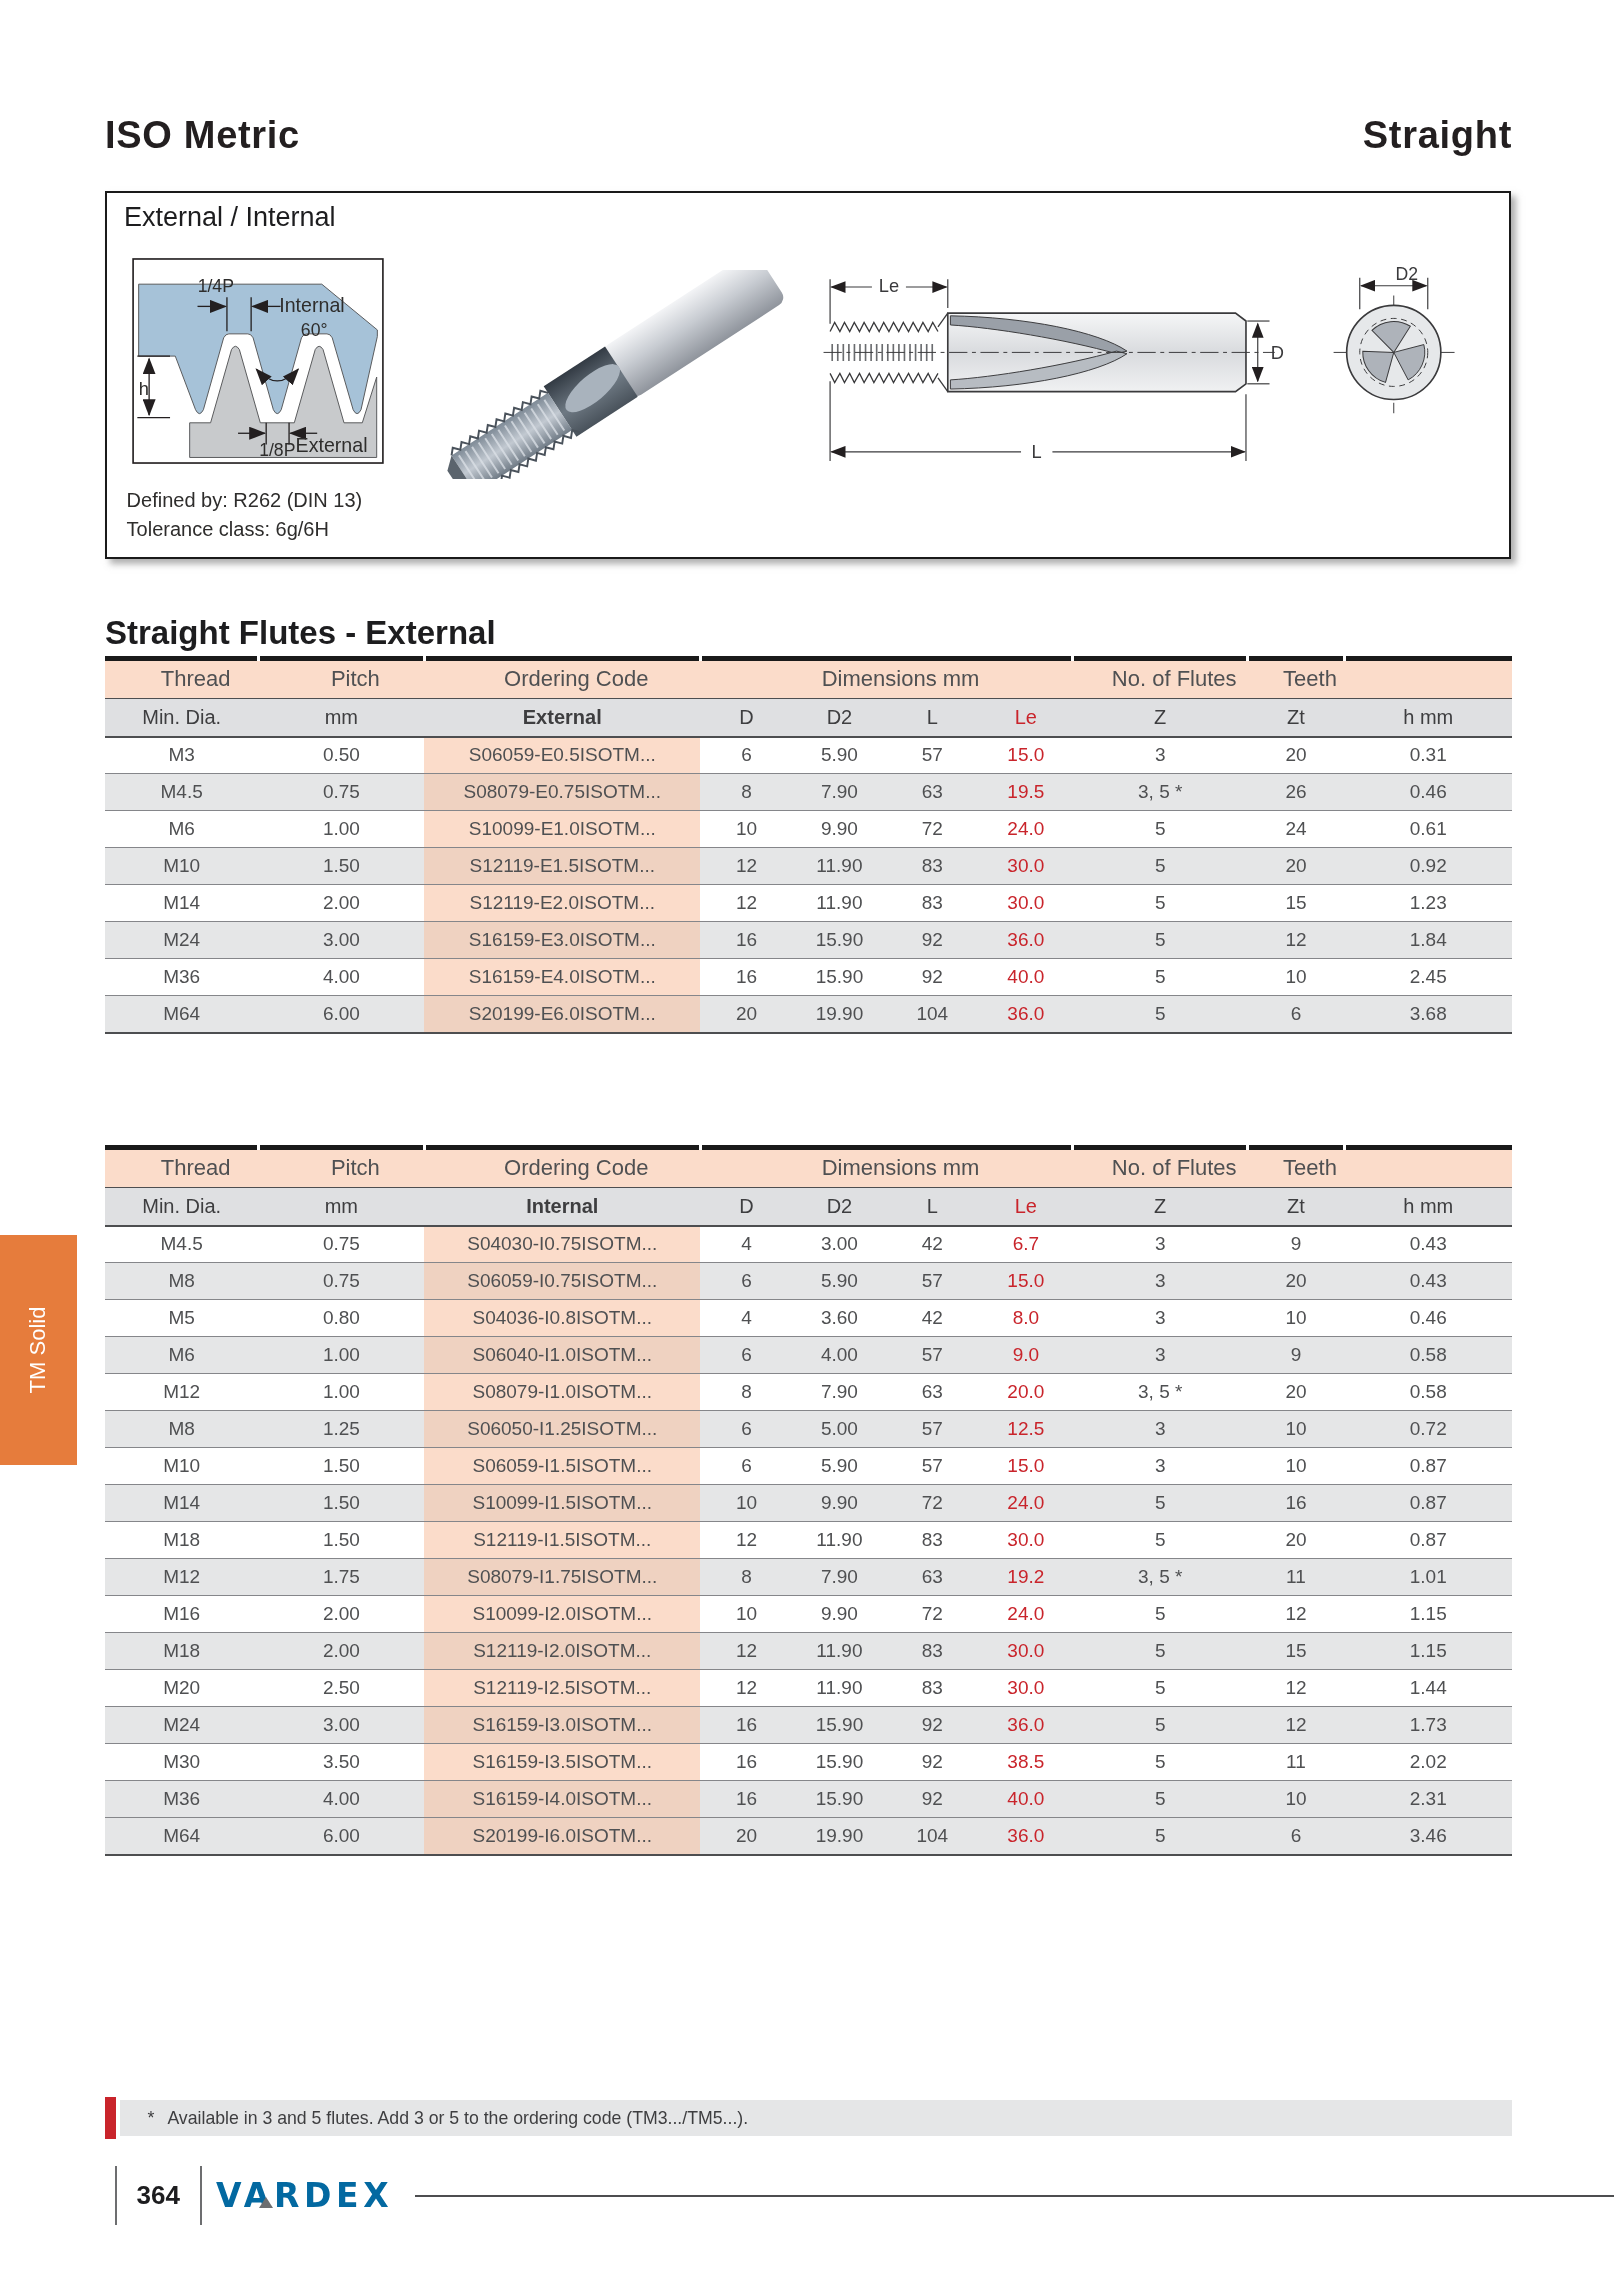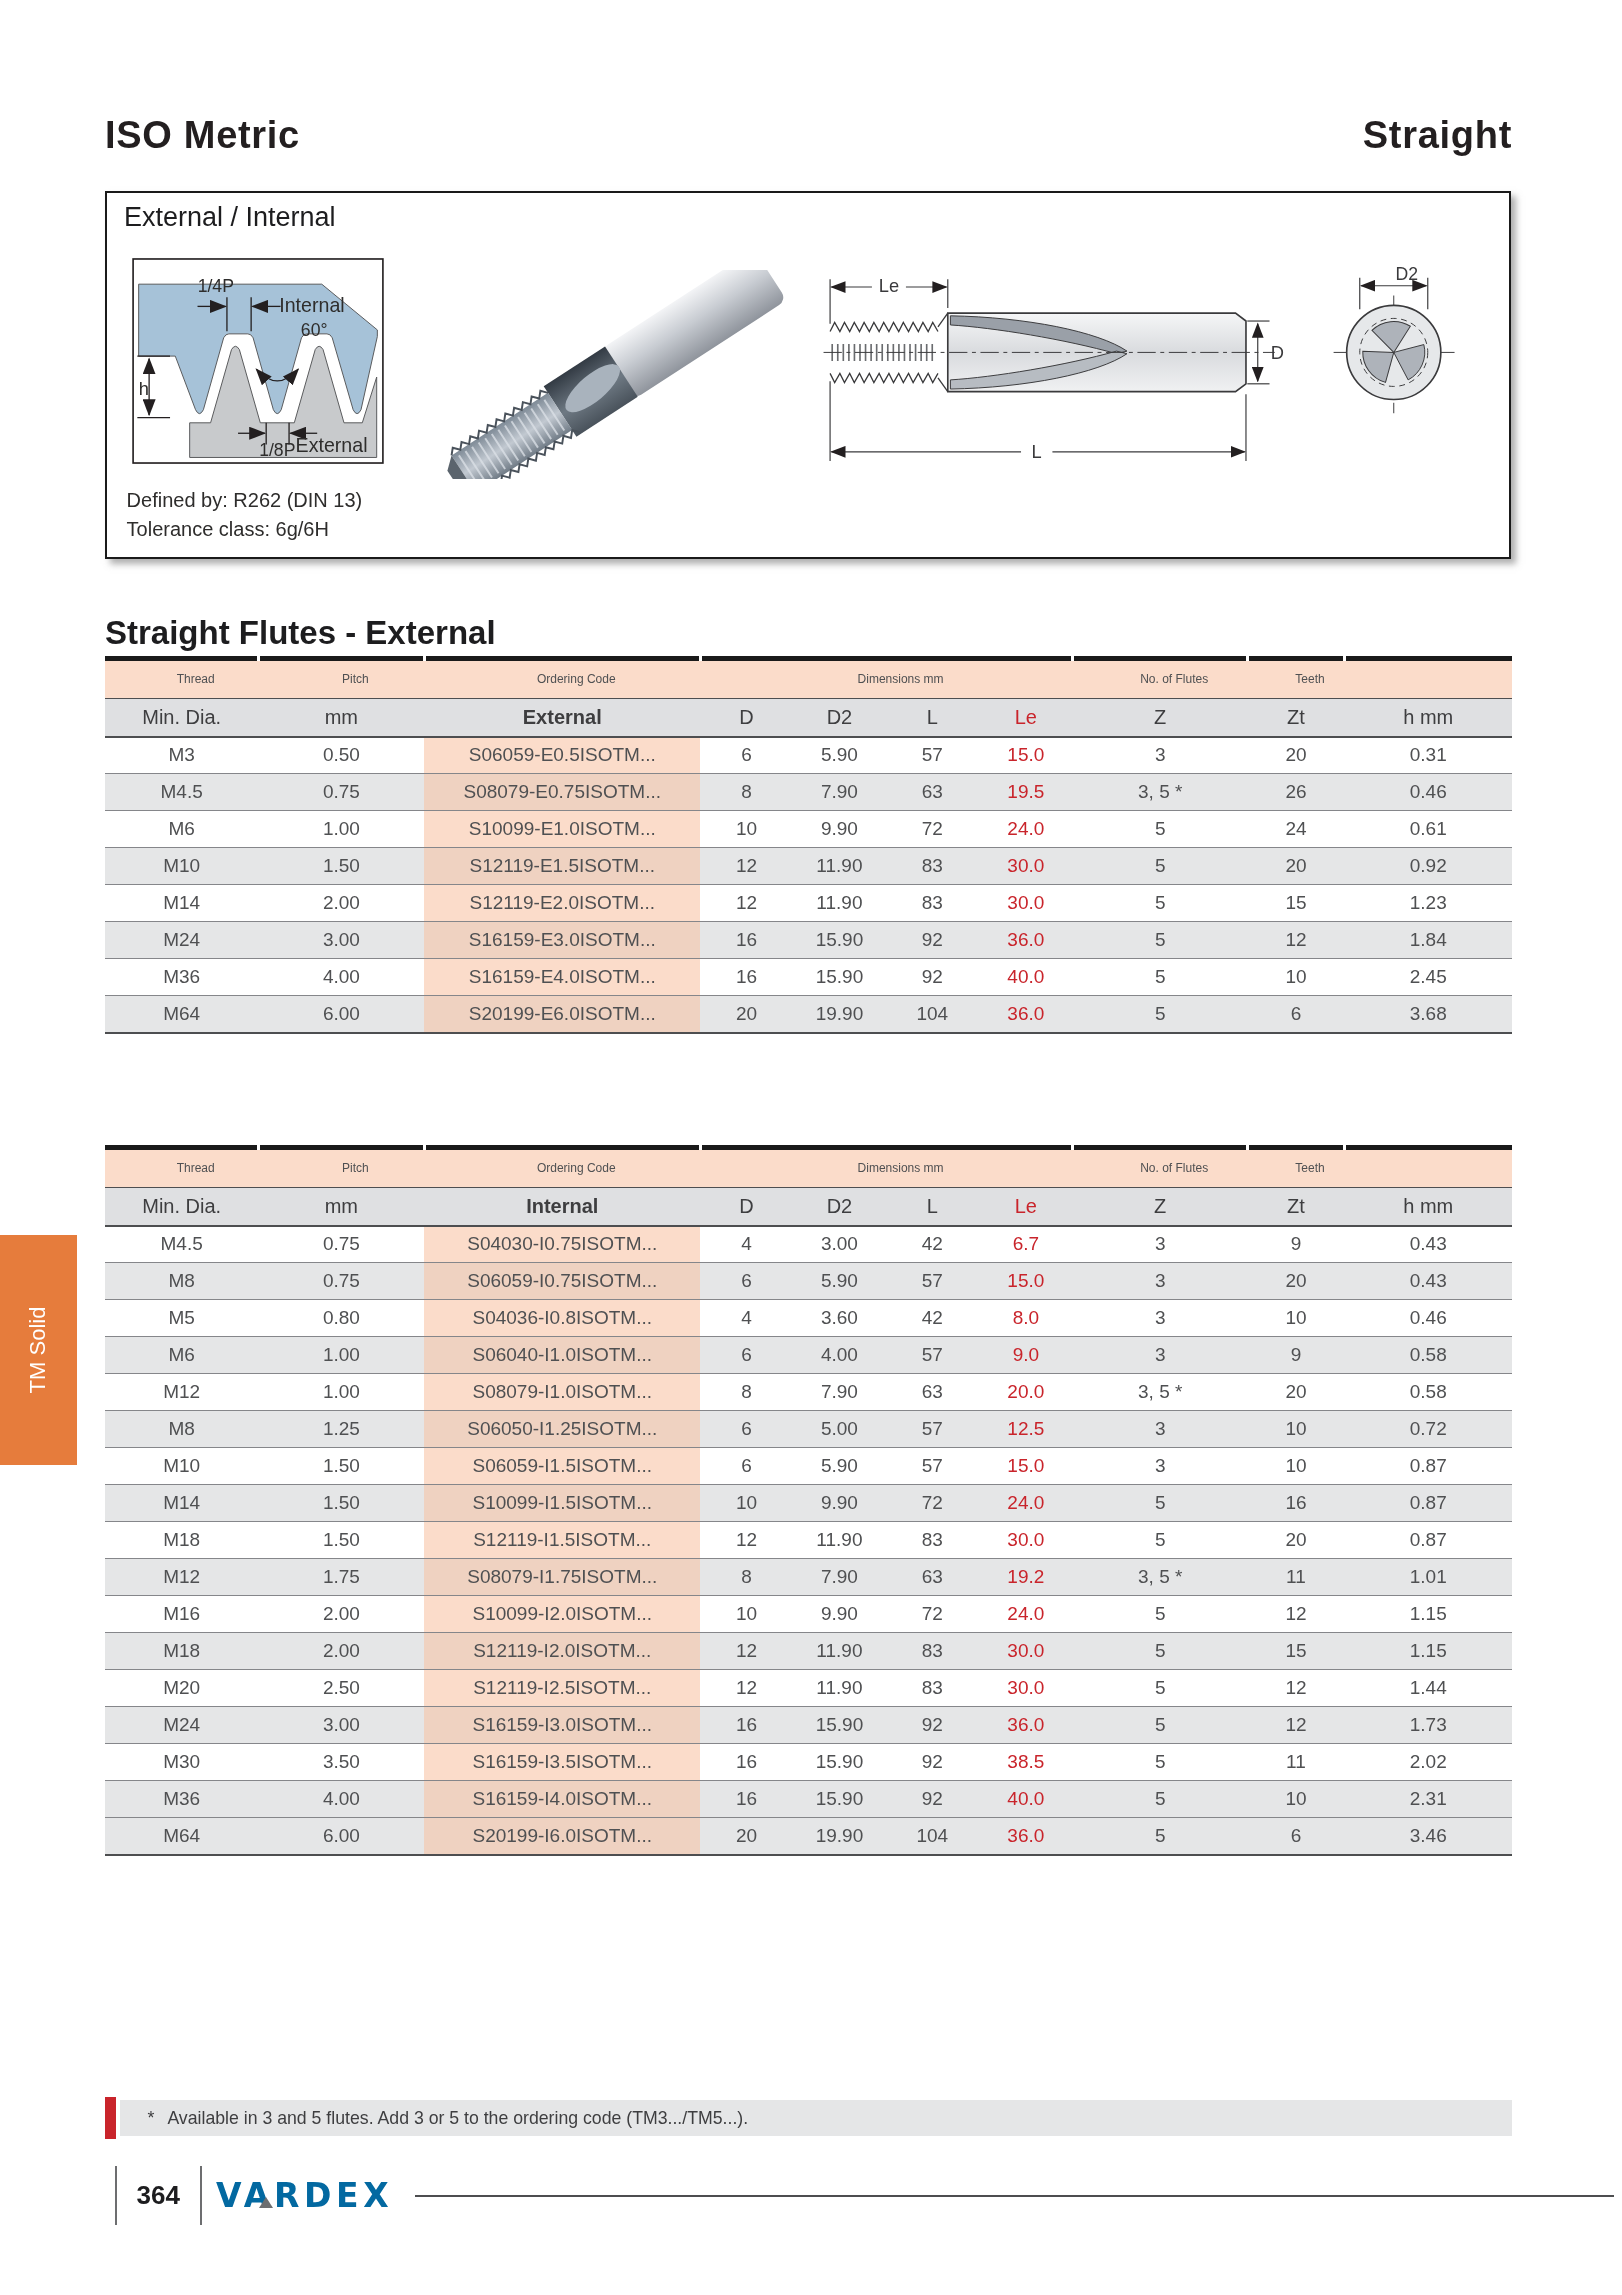--- a/index.html
+++ b/index.html
@@ -19,21 +19,21 @@
 
   
   .sec-title{position:absolute;left:105px;width:1407px;font-size:33px;font-weight:bold;color:#1d1d1f;line-height:1;}
 
   
   .tbl-wrap{position:absolute;left:105px;width:1407px;}
   table.cat{width:100%;border-collapse:collapse;table-layout:fixed;font-size:19px;color:#4f5052;}
   table.cat td{padding:0;text-align:center;vertical-align:middle;}
   tr.rule td{height:4.6px;background:#1a1a1a;font-size:0;line-height:0;}
   tr.rule td + td{border-left:3.3px solid #fff;}
-  tr.grp td{background:#fbdcca;height:37px;color:#4f5052;font-size:12px;padding-left:28px;}
+  tr.grp td{background:#fbdcca;height:37px;color:#4f5052;font-size:22px;padding-left:28px;}
   tr.sub td{background:#dfe0e2;height:37px;color:#3e3e40;font-size:20px;border-top:1.3px solid #4d4e50;}
   tr.sub td.red{color:#c9242b;}
   tr.sub td.lbl{font-weight:bold;}
   tbody.rows tr{height:37px;}
   tbody.rows td{border-top:1.3px solid #85868a;background:#fff;}
   tbody.rows tr:first-child td{border-top:2px solid #4d4e50;}
   tbody.rows tr:last-child td{border-bottom:2.6px solid #4d4e50;}
   tbody.rows tr.even td{background:#e5e6e7;}
   tbody.rows td.code{background:#fbdcca;margin-top:36px;}
   tbody.rows tr.even td.code{background:#efd2c1;}

